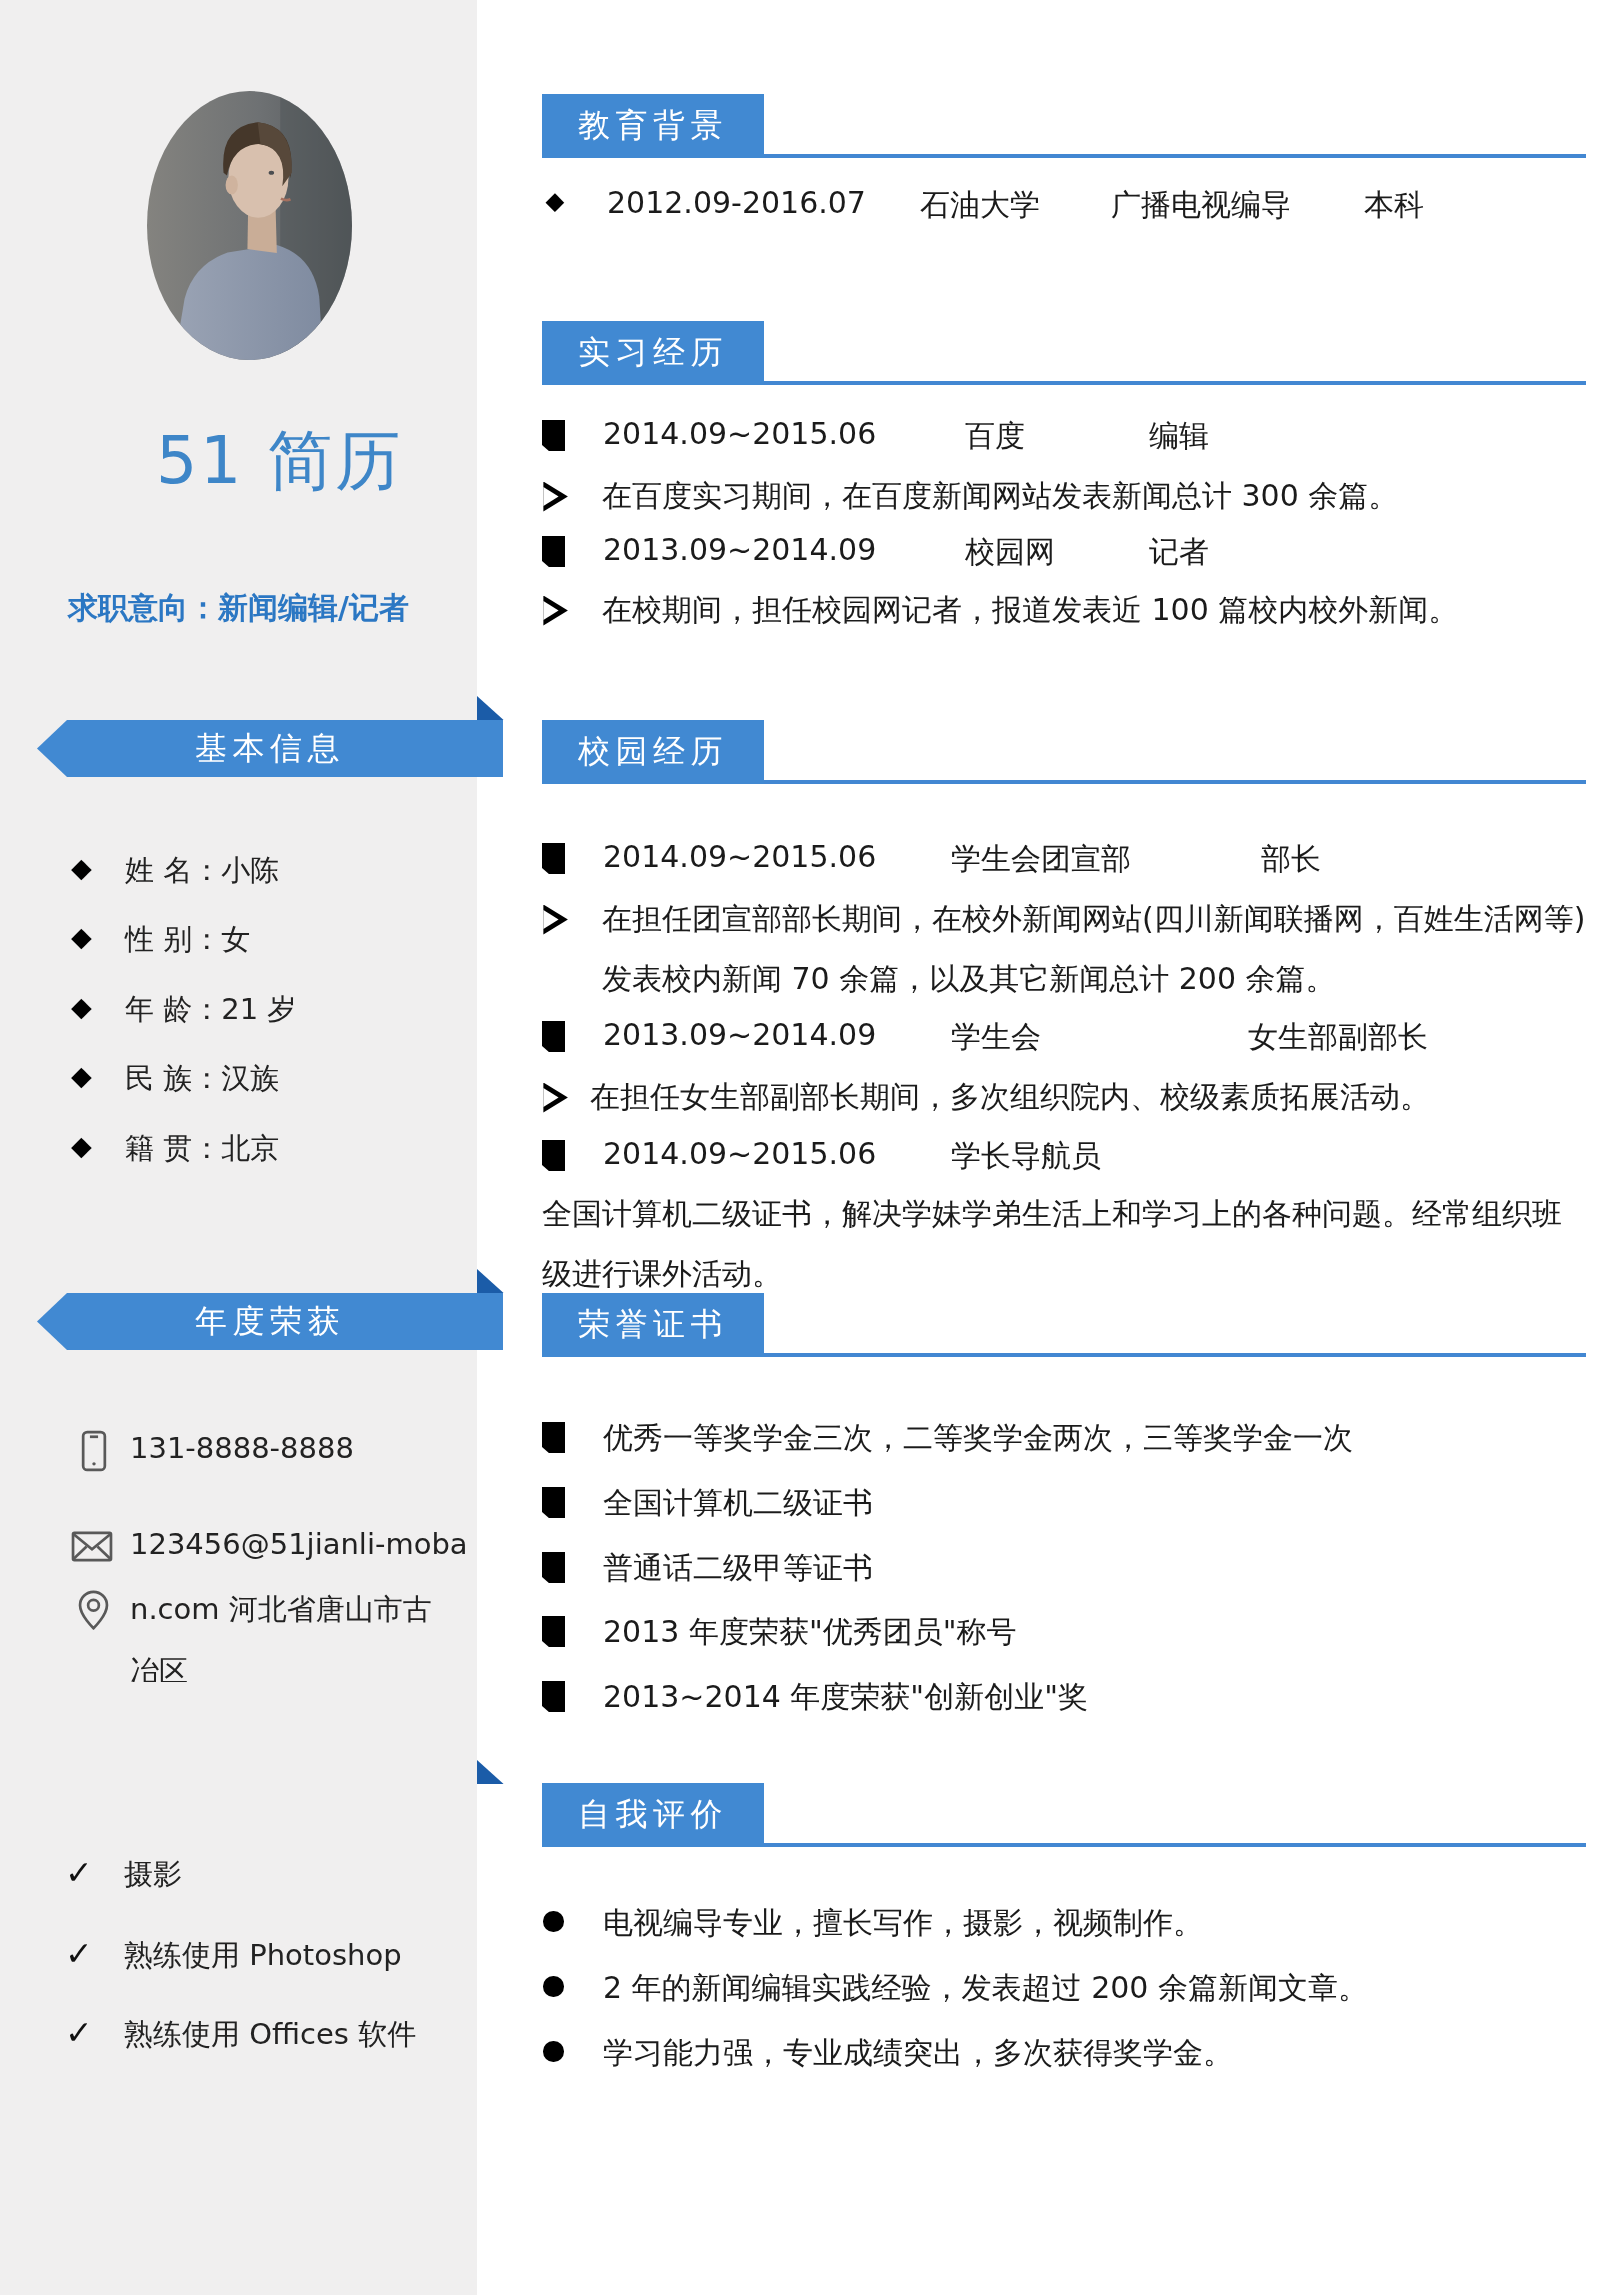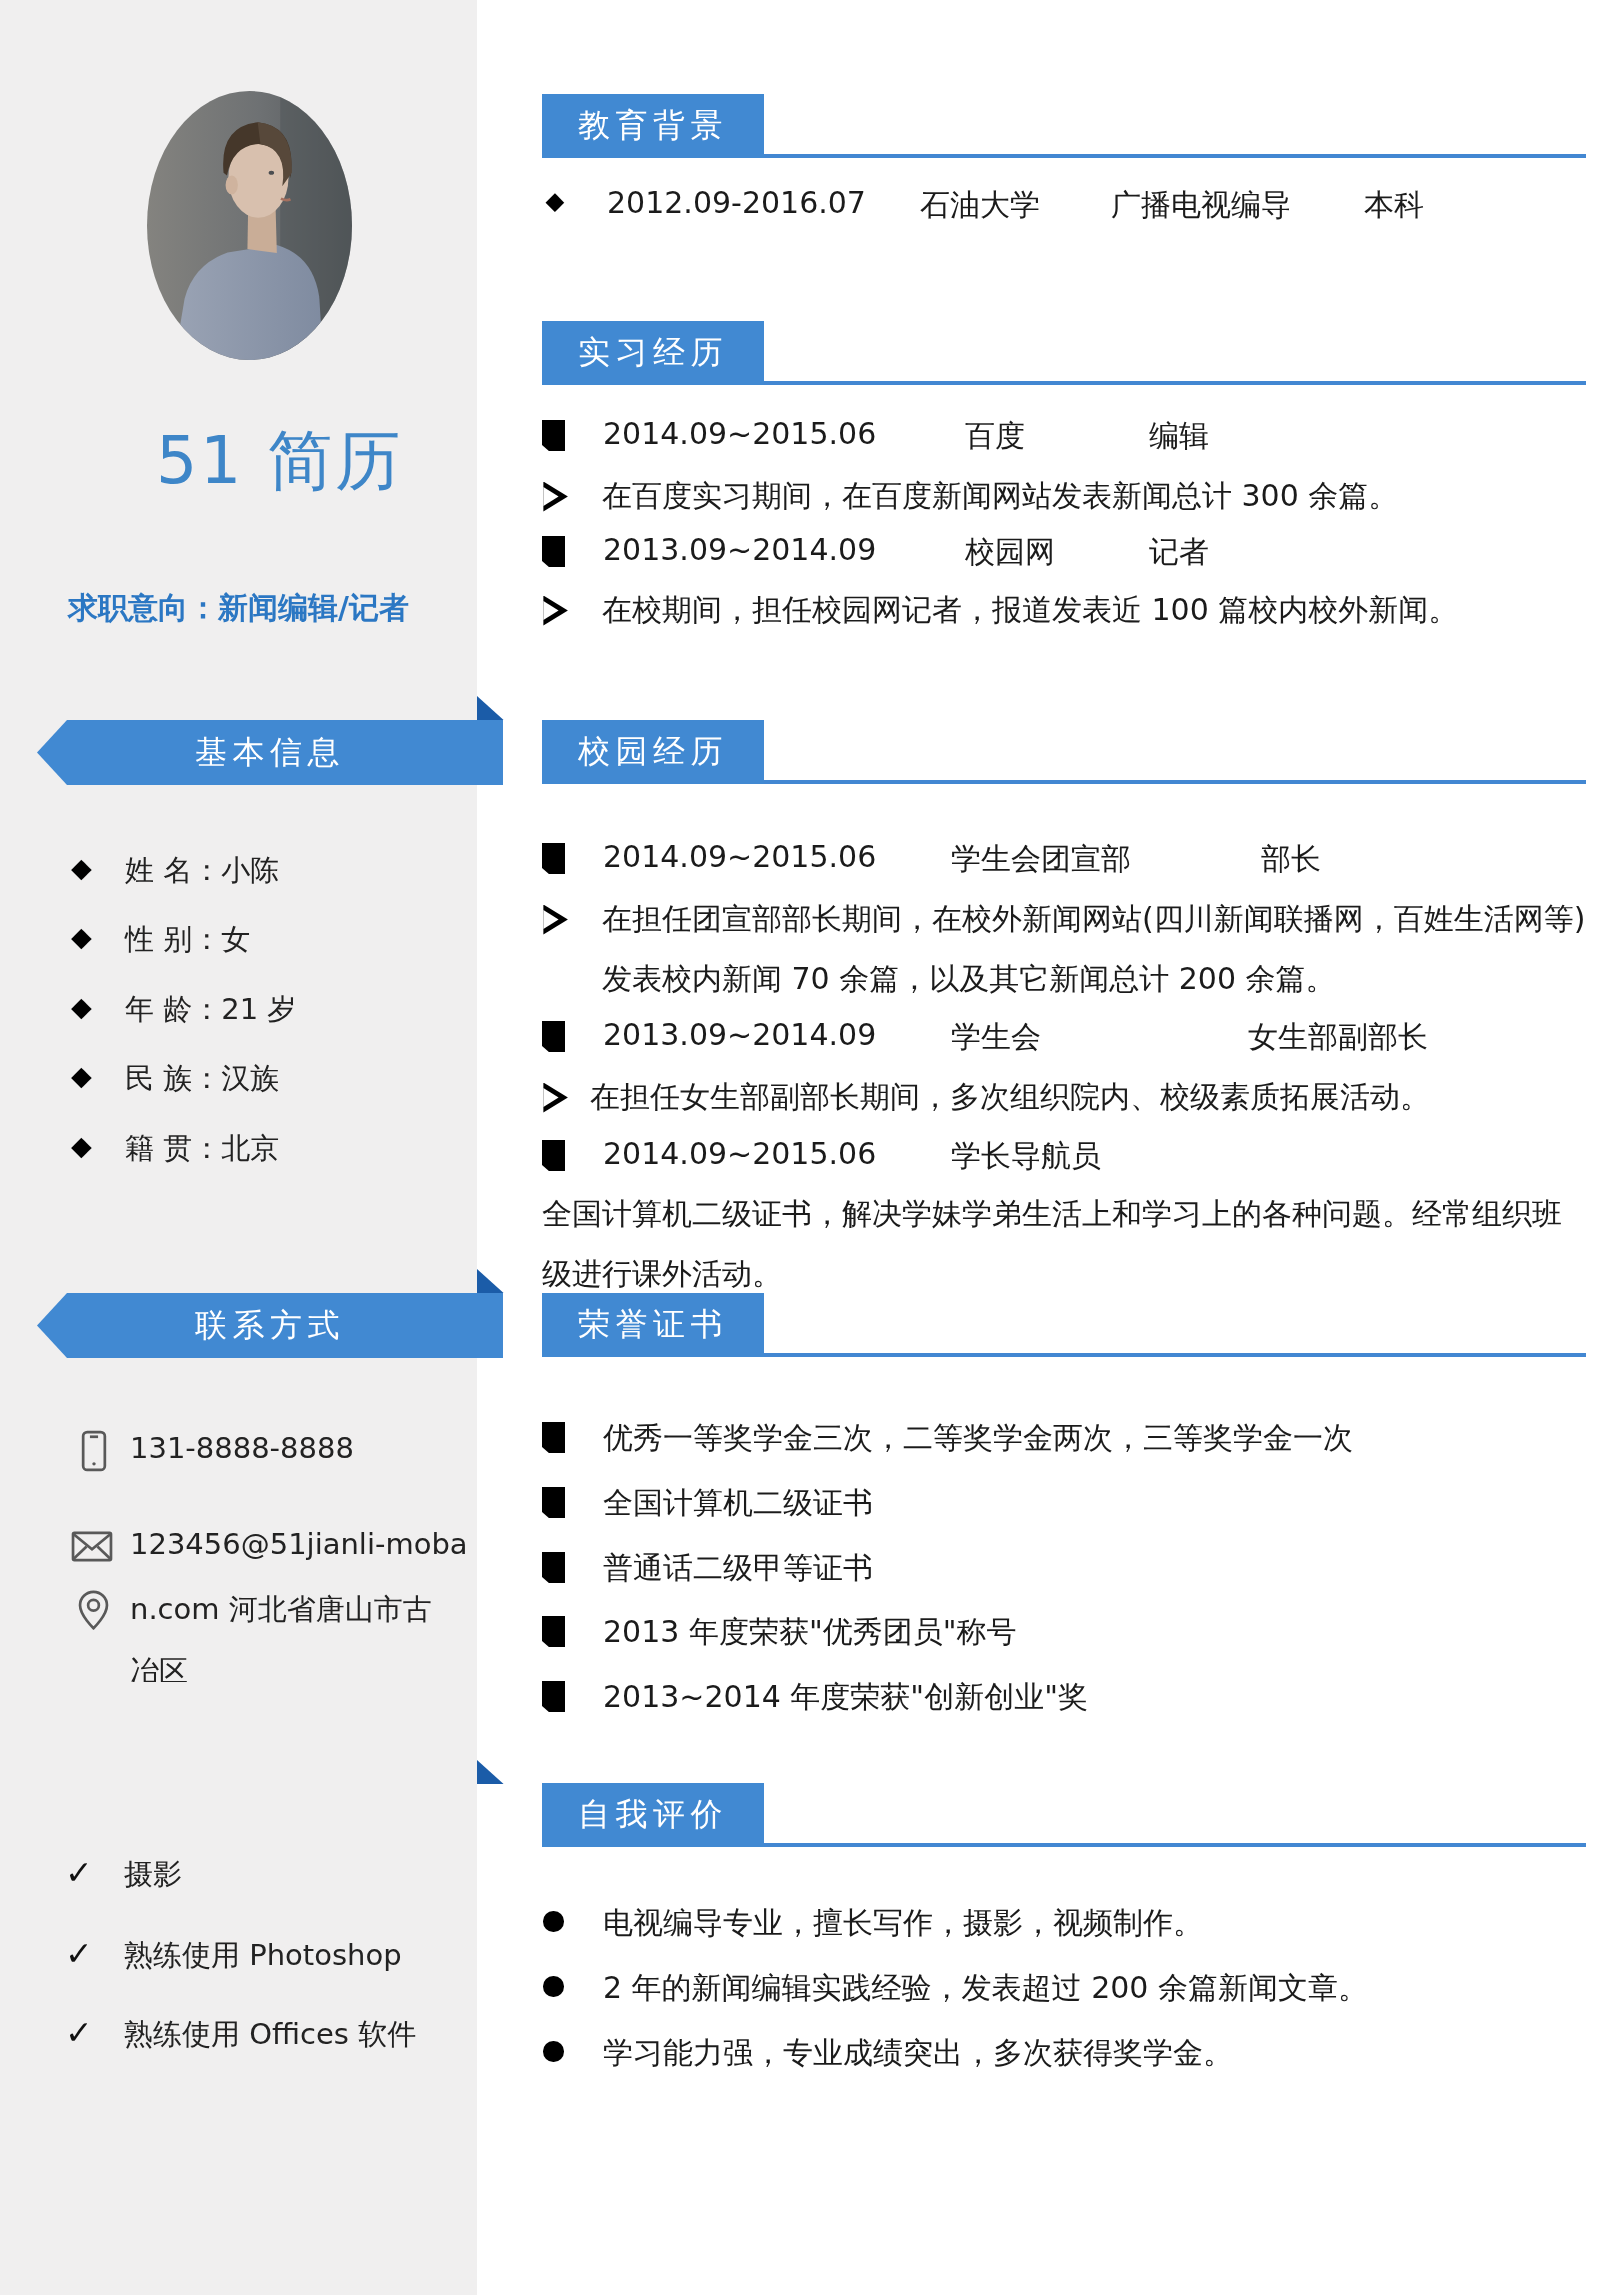--- a/index.html
+++ b/index.html
@@ -10,21 +10,21 @@
   
   .photo{position:absolute;left:147px;top:91px;width:205px;height:269px;border-radius:50%;overflow:hidden;}
   .photo svg{display:block;width:100%;height:100%;}
 
   .resume-title{position:absolute;left:0;top:417px;width:559px;text-align:center;
                 font-size:65px;font-weight:500;color:#3e86c8;letter-spacing:2.7px;}
   .job-intent{position:absolute;left:0;top:588px;width:477px;text-align:center;
               font-size:30px;font-weight:600;color:#2b77c3;}
 
   
-  .ribbon{position:absolute;left:37px;width:466px;height:65px;background:#4189d2;
+  .ribbon{position:absolute;left:37px;width:466px;height:57px;background:#4189d2;
           clip-path:polygon(30px 0,100% 0,100% 100%,30px 100%,0 50%);
           display:flex;align-items:center;justify-content:center;
           color:#ffffff;font-size:32px;letter-spacing:5.5px;}
   .fold{position:absolute;left:477px;width:26.6px;height:24px;background:#1b5ca8;
         clip-path:polygon(0 0,100% 100%,0 100%);}
 
   .info-row{position:absolute;left:0;width:477px;height:41px;}
   .info-row .dia{position:absolute;left:71px;top:1.4px;font-size:27px;color:#000;}
   .info-row .txt{position:absolute;left:125px;top:0;font-size:29px;color:#222;white-space:nowrap;}
 
@@ -108,21 +108,21 @@
   <div class="info-row" style="top:1059px;">
     <span class="dia">◆</span>
     <span class="txt">民 族：汉族</span>
   </div>
   <div class="info-row" style="top:1129px;">
     <span class="dia">◆</span>
     <span class="txt">籍 贯：北京</span>
   </div>
 
   <div class="fold" style="top:1269px;"></div>
-  <div class="ribbon" style="top:1293px;">联系方式</div>
+  <div class="ribbon" style="top:1293px;">年度荣获</div>
 
   <div class="contact-row" style="top:1430px;">
     <span class="cicon">
       <svg width="38" height="42" viewBox="0 0 56 62" fill="none" stroke="#595959" stroke-width="4">
         <rect x="12" y="3" width="32" height="56" rx="6"></rect>
         <line x1="22" y1="10" x2="34" y2="10"></line>
         <circle cx="28" cy="50" r="2.5" fill="#595959" stroke="none"></circle>
       </svg>
     </span>
     <span class="txt">131-8888-8888</span>

